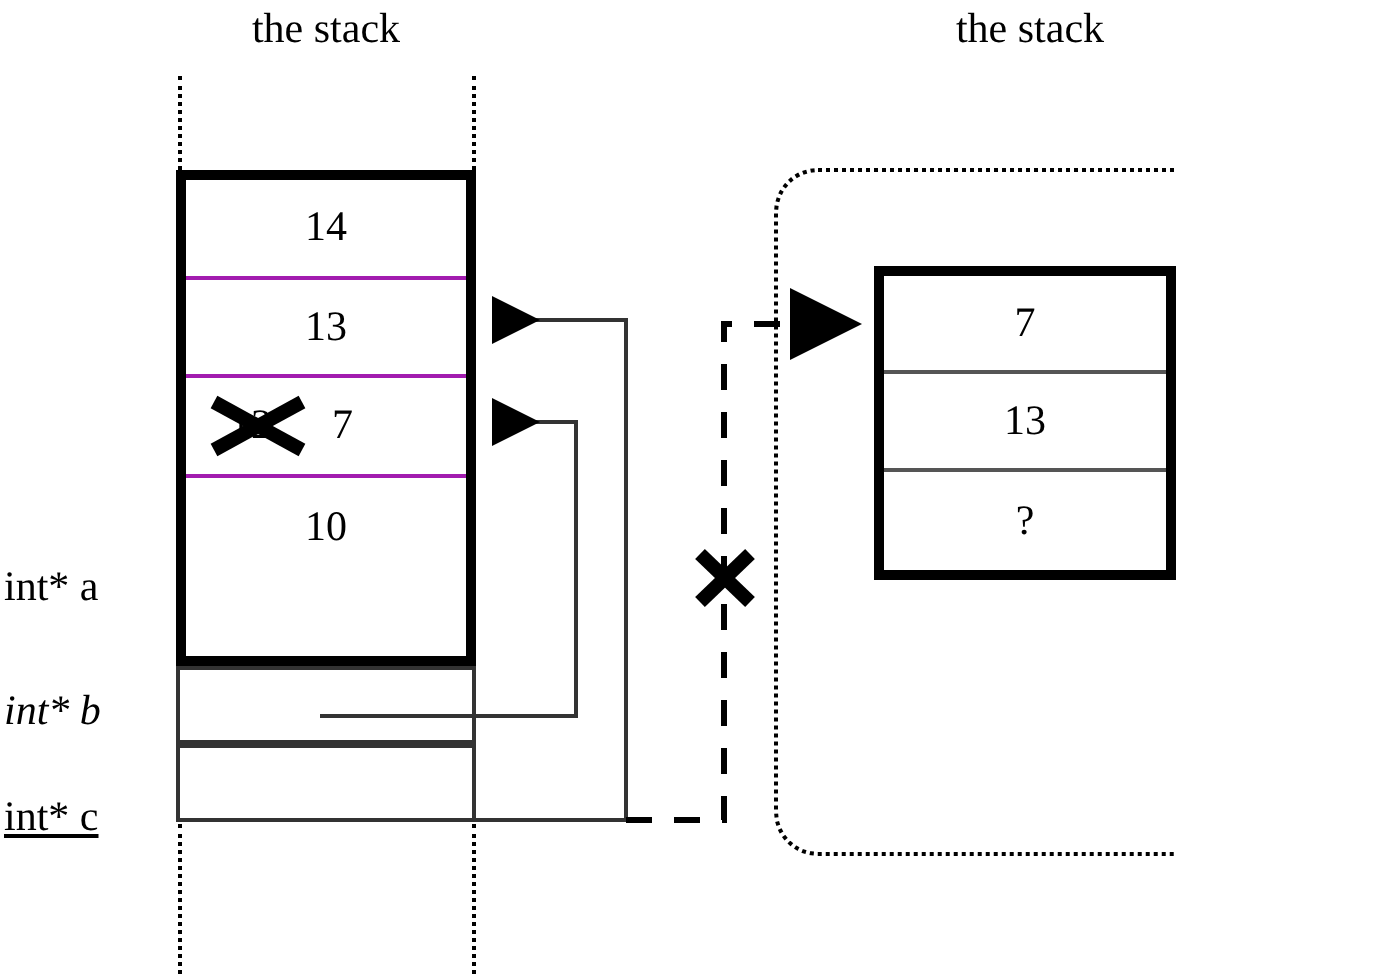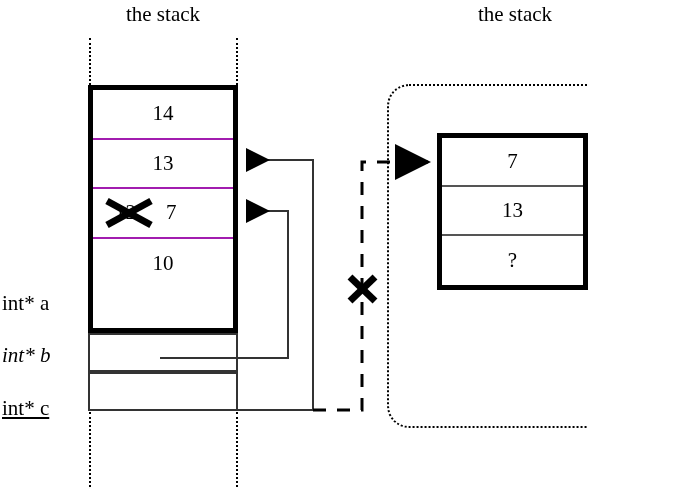--- a/index.html
+++ b/index.html
@@ -140,21 +140,21 @@
 <div id="canvas">
 
   <div class="title" id="stack-title">the stack</div>
   <div class="title" id="heap-title">the stack</div>
 
   <div class="dotline" style="left:89px;  top:38px;  height:47px;"></div>
   <div class="dotline" style="left:236px; top:38px;  height:47px;"></div>
   <div class="dotline" style="left:89px;  top:412px; height:75px;"></div>
   <div class="dotline" style="left:236px; top:412px; height:75px;"></div>
 
-  <div class="var-label" style="top:291px;">int* a</div>
+  <div class="var-label" style="top:281px;">int* a</div>
   <div class="var-label" style="top:343px;font-style:italic;">int* b</div>
   <div class="var-label" style="top:396px;text-decoration:underline;">int* c</div>
 
   <div id="stack-frame">
     <div class="stk-cell">
       <span>14</span>
     </div>
     <div class="stk-cell">
       <span>13</span>
     </div>

